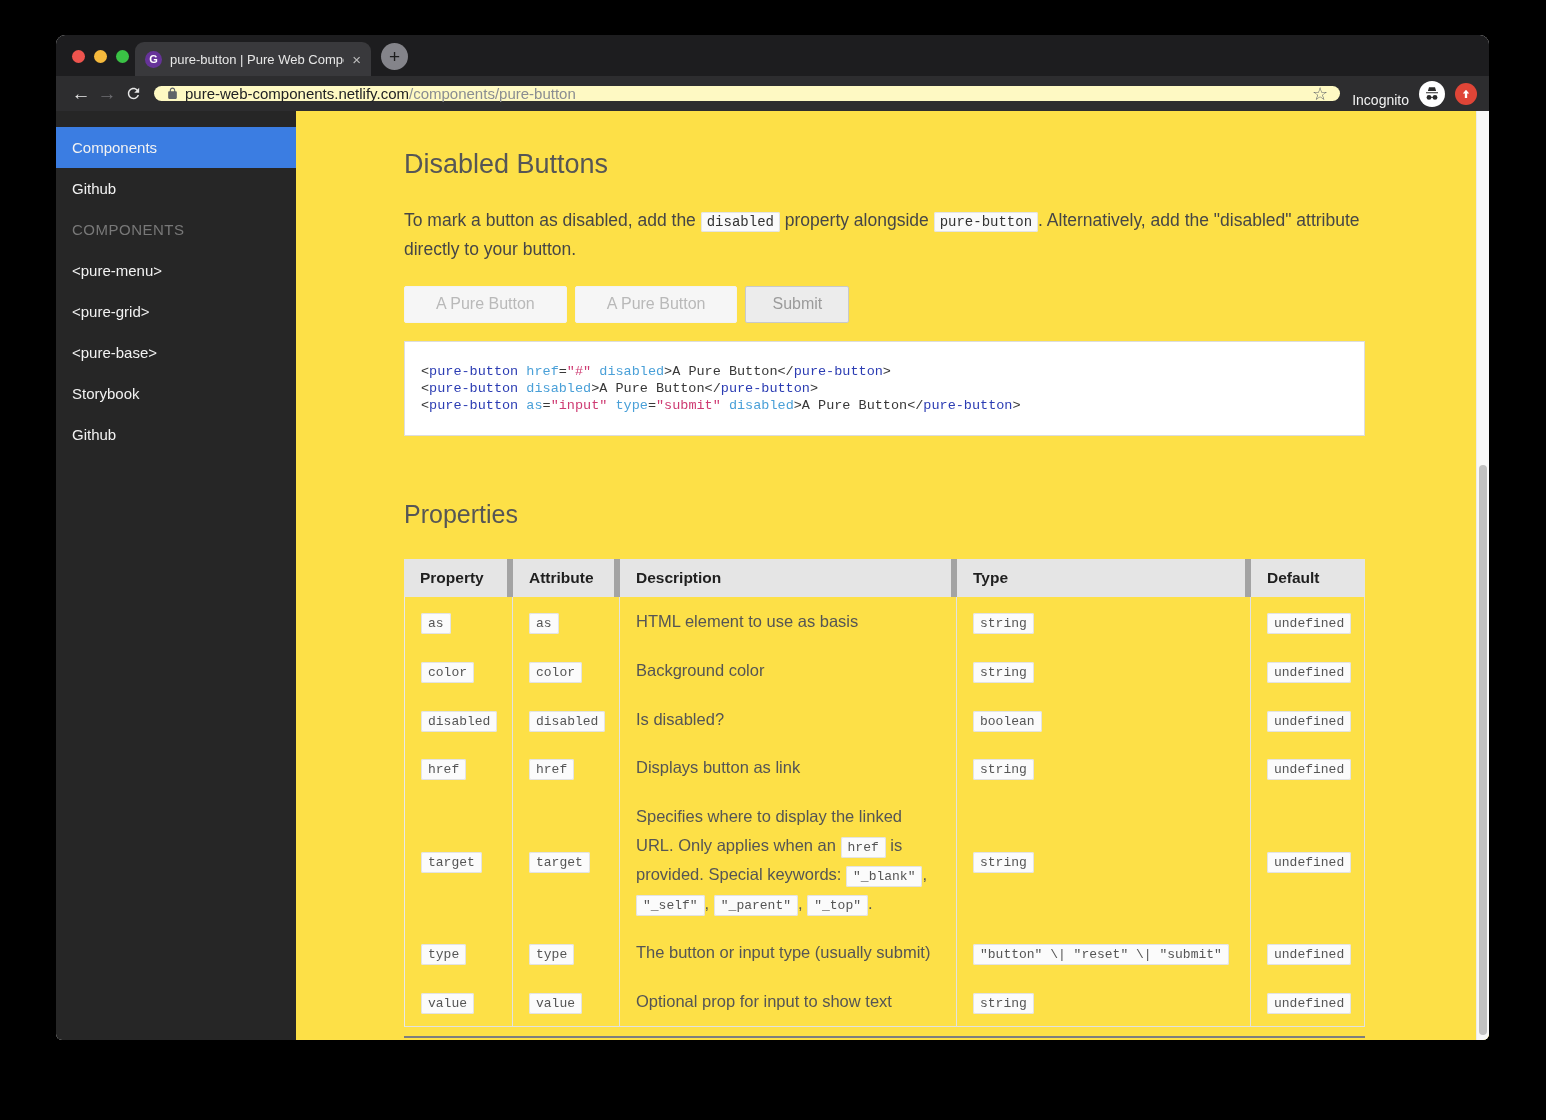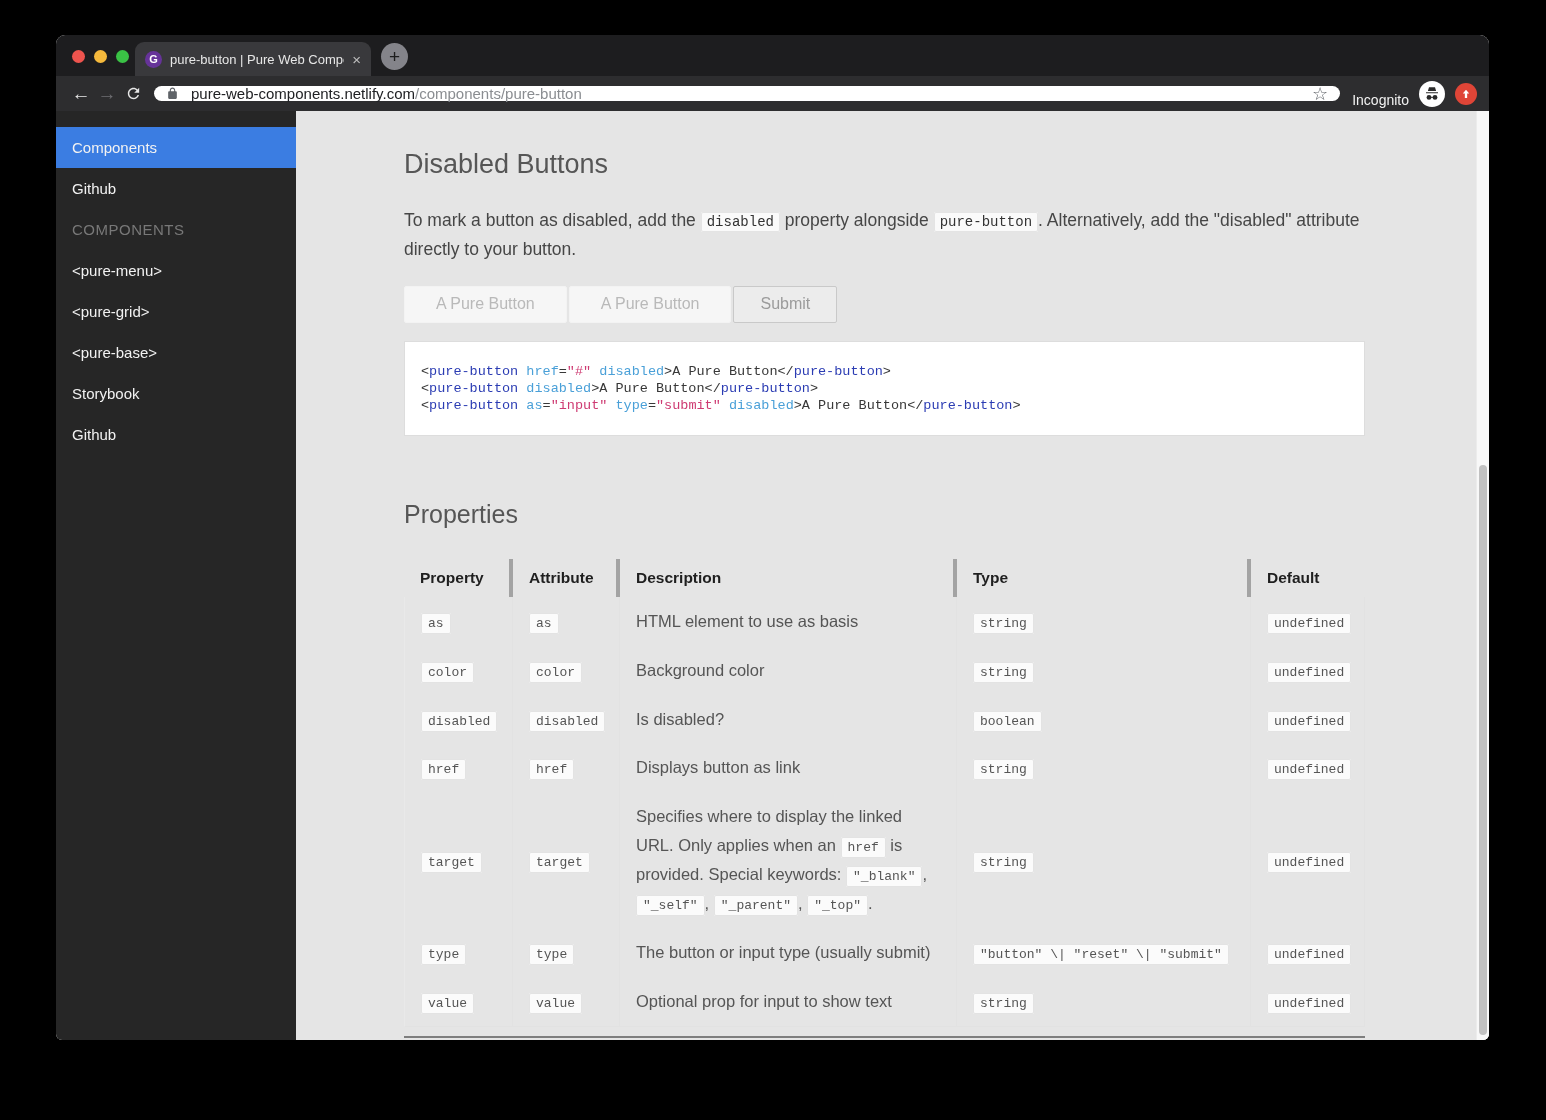--- a/index.html
+++ b/index.html
@@ -16,56 +16,56 @@
     font-weight:bold;display:flex;align-items:center;justify-content:center;flex:0 0 auto;}
   .tab-title{color:#e7e7e7;font-size:13px;white-space:nowrap;overflow:hidden;flex:1;}
   .tab-close{color:#bdbdbd;font-size:15px;line-height:1;flex:0 0 auto;cursor:default;}
   .newtab{position:absolute;left:325px;top:8px;width:27px;height:27px;border-radius:50%;
     background:#84848a;color:#1e1e1e;font-size:19px;display:flex;align-items:center;justify-content:center;}
   
   .toolbar{height:35px;background:#2d2d2f;display:flex;align-items:center;padding:0 12px;box-sizing:border-box;}
   .nav-ico{font-size:19px;color:#e8e8e8;width:26px;text-align:center;flex:0 0 auto;}
   .nav-ico.disabled{color:#6f6f73;}
   .reload{width:26px;display:flex;justify-content:center;flex:0 0 auto;}
-  .omnibox{flex:1;height:15px;background:#ffffff;border-radius:14px;display:flex;align-items:center;
-    padding:0 12px;margin:0 10px 0 8px;gap:12px;min-width:0;}
+  .omnibox{flex:1;height:15px;background:#fef9c3;border-radius:14px;display:flex;align-items:center;
+    padding:0 12px;margin:0 10px 0 8px;gap:6px;min-width:0;}
   .url{font-size:15px;white-space:nowrap;overflow:hidden;flex:1;}
   .url .domain{color:#202124;}
   .url .path{color:#8a8d91;}
   .star{font-size:18px;color:#5f6368;flex:0 0 auto;}
   .incog-label{color:#f2f2f2;font-size:14px;margin:12px 10px 0 2px;white-space:nowrap;}
   .incog-badge{width:26px;height:26px;border-radius:50%;background:#fff;display:flex;align-items:center;
     justify-content:center;flex:0 0 auto;}
   .ext-badge{width:22px;height:22px;border-radius:50%;background:#df4537;display:flex;align-items:center;
     justify-content:center;margin-left:10px;flex:0 0 auto;}
   
   .main{display:flex;height:929px;}
   .sidebar{width:240px;background:#262626;padding-top:16px;box-sizing:border-box;flex:0 0 auto;}
   .side-item{height:41px;line-height:41px;padding-left:16px;color:#f2f2f2;font-size:15px;cursor:pointer;}
   .side-item.active{background:#3b7de2;}
   .side-section{height:41px;line-height:41px;padding-left:16px;color:#787878;font-size:15px;letter-spacing:.5px;}
-  .content{flex:1;background:#e5e5e5;position:relative;overflow:hidden;}
+  .content{flex:1;background:#fde047;position:relative;overflow:hidden;}
   .scroll-track{position:absolute;right:0;top:0;bottom:0;width:12px;background:#f8f8f8;border-left:1px solid #ececec;}
   .scroll-thumb{position:absolute;left:2px;top:354px;width:8px;height:570px;background:#c1c1c1;border-radius:4px;}
   .page{position:absolute;left:108px;top:0;width:961px;padding-top:38px;}
   .sec-title{font-size:27px;font-weight:400;color:#565656;margin:0;}
   .intro{margin-top:26px;font-size:17.5px;color:#464646;line-height:1.65;}
   .chip-inline{font-family:"Liberation Mono","DejaVu Sans Mono",monospace;font-size:14px;background:#fafafa;
     border:1px solid #e4e4e4;border-radius:2px;padding:1px 5px;color:#333;}
-  .demo-row{margin-top:22px;display:flex;gap:2px;}
+  .demo-row{margin-top:22px;display:flex;gap:8px;}
   .demo-btn{height:37px;font-size:16px;border-radius:2px;font-family:inherit;}
   .demo-btn.v-plain{background:#f6f6f6;color:#b9b9b9;border:1px solid #f3f3f3;padding:0 31px;}
   .demo-btn.v-submit{background:#ececec;color:#9b9b9b;border:1px solid #c9c9c9;padding:0 26px;}
   .codeblock{margin-top:18px;border:1px solid #ddd;background:#fff;padding:21px 16px;
     font-family:"Liberation Mono","DejaVu Sans Mono",monospace;font-size:13.5px;line-height:17px;box-sizing:border-box;}
   .tok-p{color:#383838;} .tok-tag{color:#2b3cb3;} .tok-attr{color:#4aa0d8;} .tok-val{color:#ce3b72;}
   .props-title{font-size:25px;font-weight:400;color:#565656;margin:64px 0 0 0;}
   table.props{margin-top:30px;border-collapse:separate;border-spacing:0;table-layout:fixed;width:961px;}
   table.props th{background:#e5e5e5;font-size:15.5px;color:#1f1f1f;text-align:left;padding:10px 16px;
-    border-right:4px solid #a3a3a3;box-sizing:border-box;}
+    border-right:6px solid #a3a3a3;box-sizing:border-box;}
   table.props th:last-child{border-right:none;}
   table.props td{border-right:1px solid #e2e2e2;padding:10px 16px;font-size:16.5px;color:#555;
     vertical-align:middle;box-sizing:border-box;line-height:1.75;}
   table.props td:first-child{border-left:1px solid #e9e9e9;}
   table.props tr:last-child td{border-bottom:1px solid #e2e2e2;}
   .chip{font-family:"Liberation Mono","DejaVu Sans Mono",monospace;font-size:13px;color:#555;background:#fbfbfb;
     border:1px solid #e3e3e3;border-radius:2px;padding:2px 6px;white-space:nowrap;}
   .footer-hr{border:none;border-top:2px solid #7e7e7e;margin:9px 0 0 0;}
 </style>
 </head>

